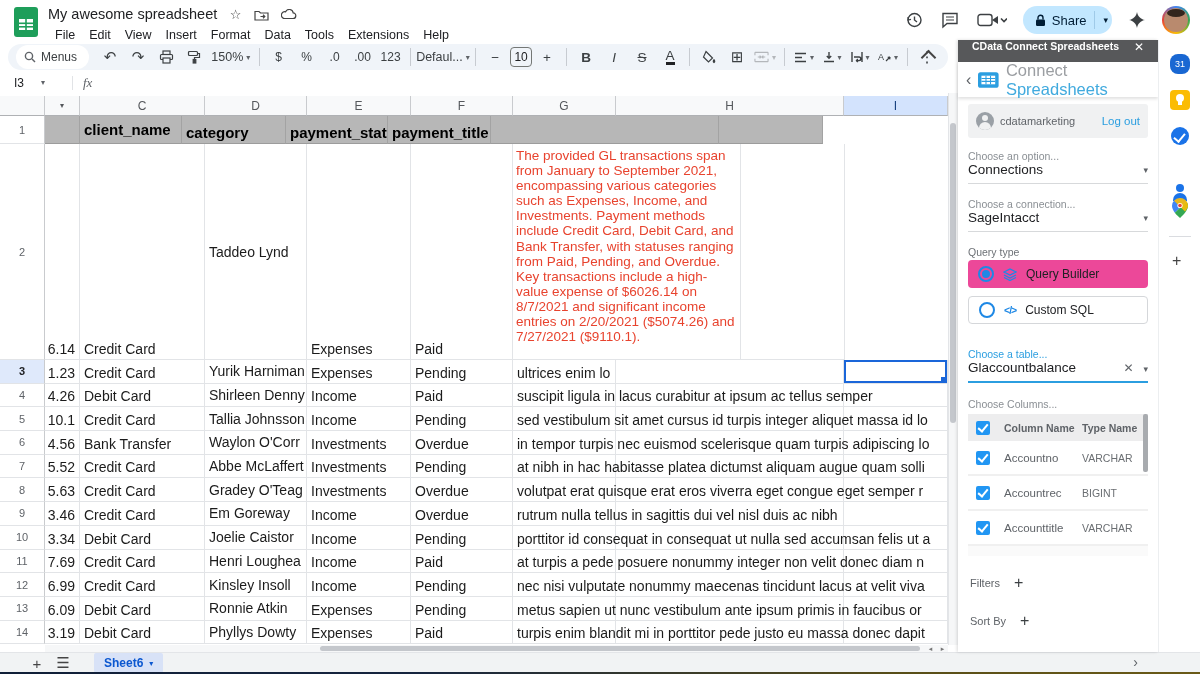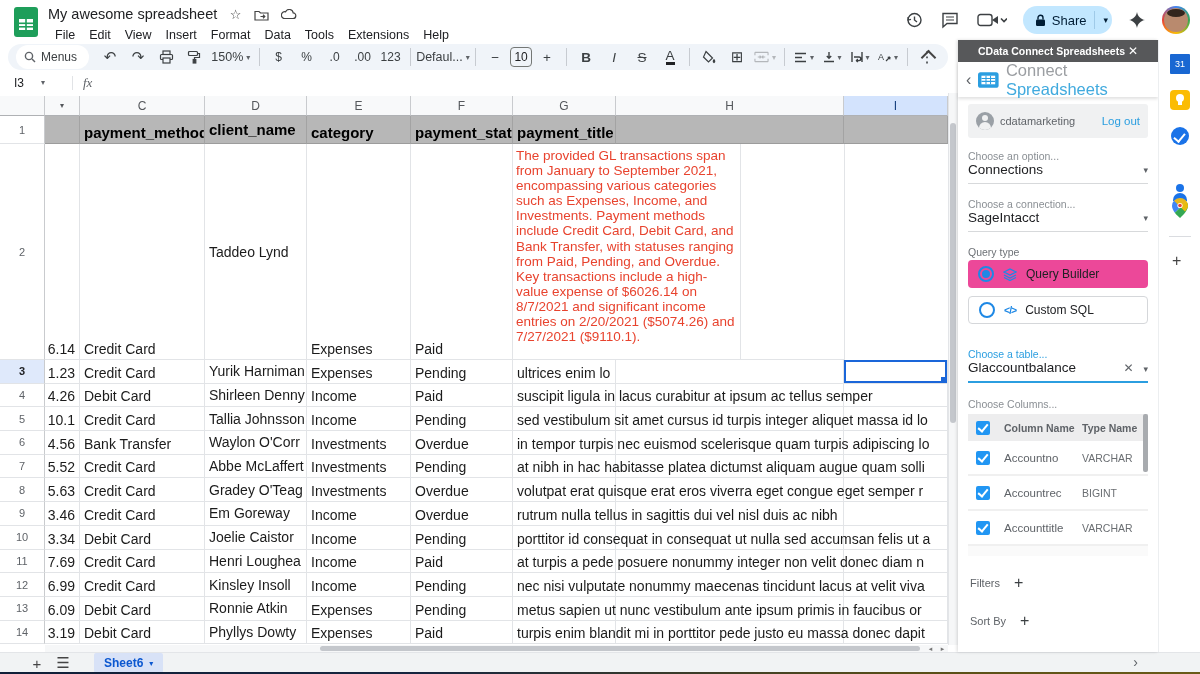--- a/index.html
+++ b/index.html
@@ -70,21 +70,21 @@
   .harrow{position:absolute;top:0;width:11px;height:7px;font-size:7px;color:#777;display:flex;align-items:center;justify-content:center;background:#f6f7f8;}
   
   #bottombar{position:absolute;left:0;top:652px;width:1200px;height:20px;background:#f1f3f4;border-top:1px solid #e3e5e8;display:flex;align-items:center;}
   .bb-ico{width:26px;text-align:center;font-size:15px;color:#444;}
   #sheet-tab{margin-left:18px;height:20px;background:#d8e2f7;border-radius:2px;display:flex;align-items:center;padding:0 10px;gap:6px;}
   #sheet-tab .lbl{font-size:12px;font-weight:bold;color:#0b57d0;}
   #panel-collapse{position:absolute;right:62px;top:1px;font-size:14px;color:#5f6368;}
   #bottomstrip{position:absolute;left:0;top:672px;width:1200px;height:2px;background:linear-gradient(90deg,#101f38 0%,#16253f 35%,#584e18 75%,#6a5a17 100%);}
   
   #sidebar{position:absolute;left:958px;top:40px;width:200px;height:612px;background:#fff;box-shadow:-1px 0 3px rgba(0,0,0,.15);}
-  #sb-titlebar{position:absolute;left:0;top:0;width:200px;height:22px;background:#57585a;color:#fff;display:flex;align-items:center;justify-content:space-between;padding:0 20px;box-sizing:border-box;}
+  #sb-titlebar{position:absolute;left:0;top:0;width:200px;height:22px;background:#57585a;color:#fff;display:flex;justify-content:space-between;padding:0 14px;box-sizing:border-box;}
   #sb-titlebar .t{font-size:10.5px;font-weight:bold;}
   #sb-titlebar .x{font-size:12px;}
   #sb-brand{position:absolute;left:0;top:22px;width:200px;height:35px;display:flex;align-items:center;padding:0 8px;box-sizing:border-box;gap:7px;box-shadow:0 2px 3px rgba(0,0,0,.12);}
   #sb-brand .back{font-size:16px;color:#5f6368;}
   #sb-brand .cn{font-size:16.5px;color:#9b9ea2;}
   #sb-brand .sp{font-size:16.5px;color:#41aade;margin-top:44px;}
   #sb-account{position:absolute;left:10px;top:64px;width:180px;height:34px;background:#f0f1f2;border-radius:3px;display:flex;align-items:center;padding:0 8px;box-sizing:border-box;gap:6px;}
   .sb-avatar{width:18px;height:18px;border-radius:50%;background:#9aa0a6;position:relative;overflow:hidden;flex:none;}
   .sb-avatar::before{content:"";position:absolute;left:6px;top:3px;width:6px;height:6px;border-radius:50%;background:#f0f1f2;}
   .sb-avatar::after{content:"";position:absolute;left:3px;top:10px;width:12px;height:8px;border-radius:6px 6px 0 0;background:#f0f1f2;}
@@ -109,21 +109,21 @@
   #colpanel-hdr .n{margin-left:14px;width:78px;}
   .colrow{height:33px;background:#fff;border-bottom:2px solid #f0f0f0;display:flex;align-items:center;font-size:11.5px;color:#5f6368;}
   .colrow .n{margin-left:14px;width:78px;}
   .colrow .t{font-size:10.5px;color:#6a6e72;}
   #colscroll{position:absolute;right:0;top:0;width:5px;height:58px;background:#a8abaf;border-radius:2px;}
   .addrow{position:absolute;left:12px;display:flex;align-items:center;gap:14px;font-size:11px;color:#5f6368;}
   .addrow .plus{font-size:16px;color:#3c4043;font-weight:400;}
   
   #rail{position:absolute;left:1158px;top:40px;width:42px;height:612px;background:#fff;border-left:1px solid #eceef0;}
   .rail-ico{position:absolute;left:11px;width:20px;height:20px;display:flex;align-items:center;justify-content:center;}
-  .cal{background:#1967d2;border-radius:1px;color:#fff;font-size:9px;font-weight:normal;}
+  .cal{background:#1967d2;border-radius:8px;color:#fff;font-size:9px;font-weight:normal;}
   .keep{background:#fbbc04;border-radius:4px;position:relative;}
   .keep::before{content:"";position:absolute;left:6px;top:4px;width:8px;height:8px;border-radius:50%;background:#fff;}
   .keep::after{content:"";position:absolute;left:8px;top:11px;width:4px;height:4px;background:#fff;}
   .tasks{background:#fff;border-radius:50%;}
   .tasks .c{width:18px;height:18px;background:#1a73e8;border-radius:50%;position:relative;}
   .tasks .c::before{content:"";position:absolute;left:5px;top:3.5px;width:5px;height:9px;border:solid #fff;border-width:0 2.5px 2.5px 0;transform:rotate(40deg);}
   .contacts{position:relative;}
   .contacts::before{content:"";position:absolute;left:6px;top:2px;width:8px;height:8px;border-radius:50%;background:#1a73e8;}
   .contacts::after{content:"";position:absolute;left:3px;top:11px;width:14px;height:8px;border-radius:7px 7px 0 0;background:#1a73e8;}
   .rail-div{position:absolute;left:10px;width:22px;height:1px;background:#dadce0;}
@@ -319,23 +319,20 @@
       <div class="ch w3">D</div>
       <div class="ch w4">E</div>
       <div class="ch w5">F</div>
       <div class="ch w6">G</div>
       <div class="ch w7">H</div>
       <div class="ch w8 sel">I</div>
     </div>
     <div class="grow" style="height:28px">
       <div class="cell c0" style="align-items:center;justify-content:center;">1</div>
       <div class="cell c1 hdrcell"></div>
-      <div class="cell c2 hdrcell">
-          <span>payment_method</span>
-        </div>
       <div class="cell c3 hdrcell">
           <span>client_name</span>
         </div>
       <div class="cell c4 hdrcell">
           <span>category</span>
         </div>
       <div class="cell c5 hdrcell">
           <span>payment_status</span>
         </div>
       <div class="cell c6 hdrcell">

